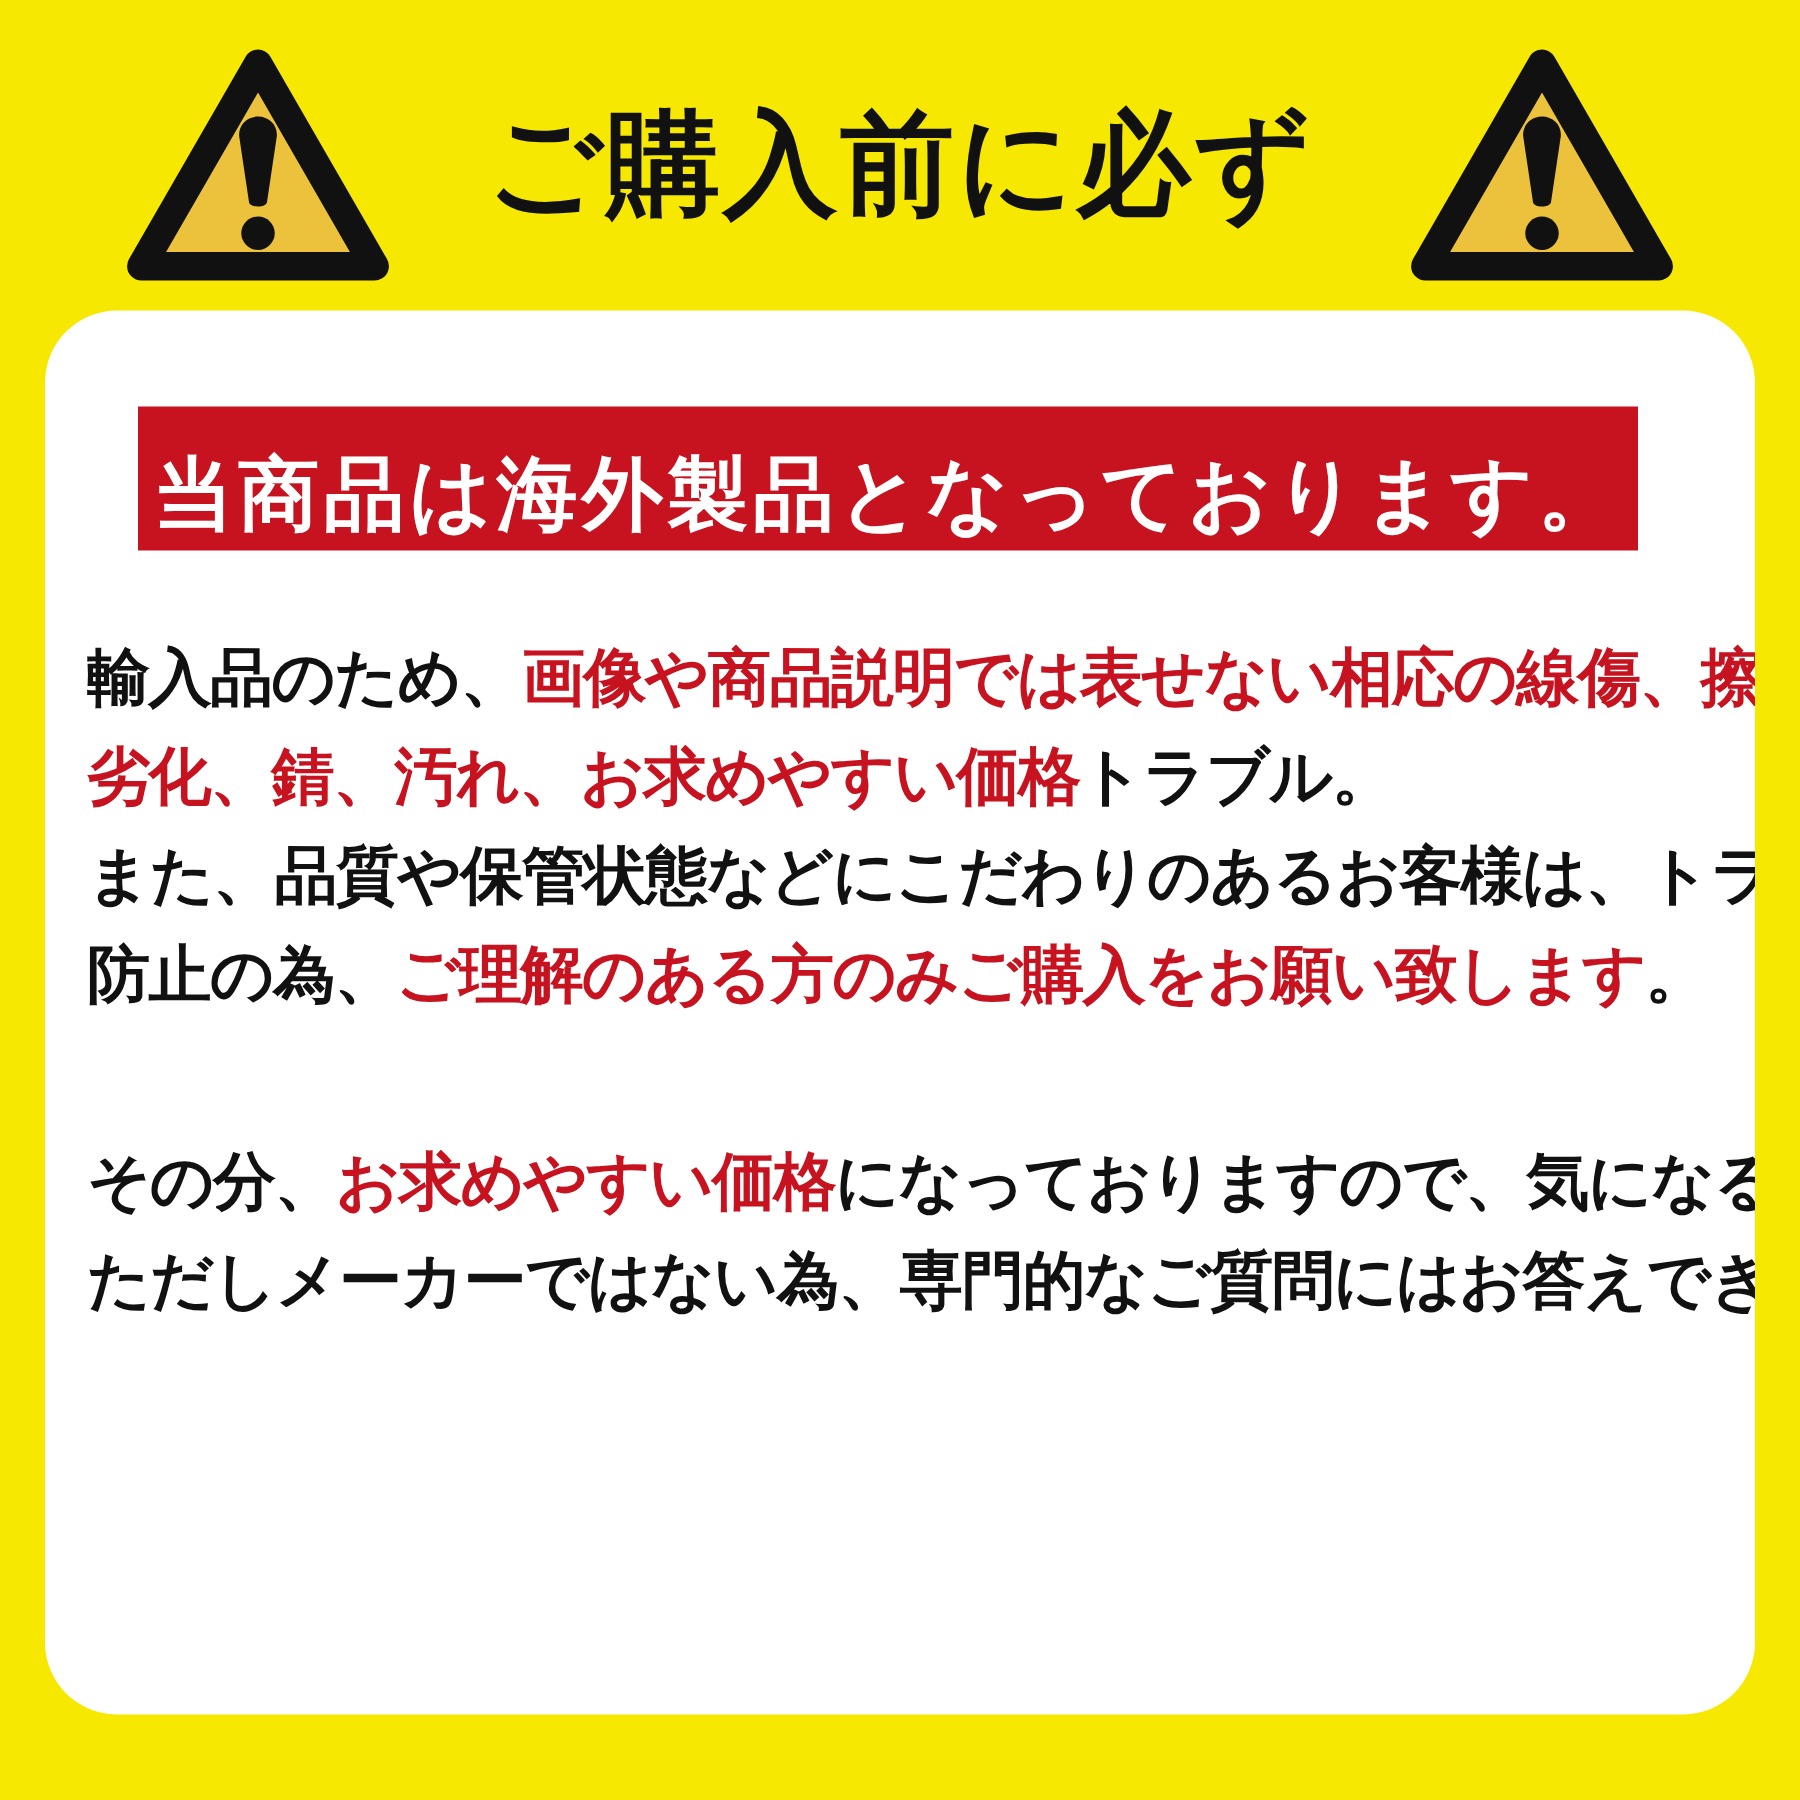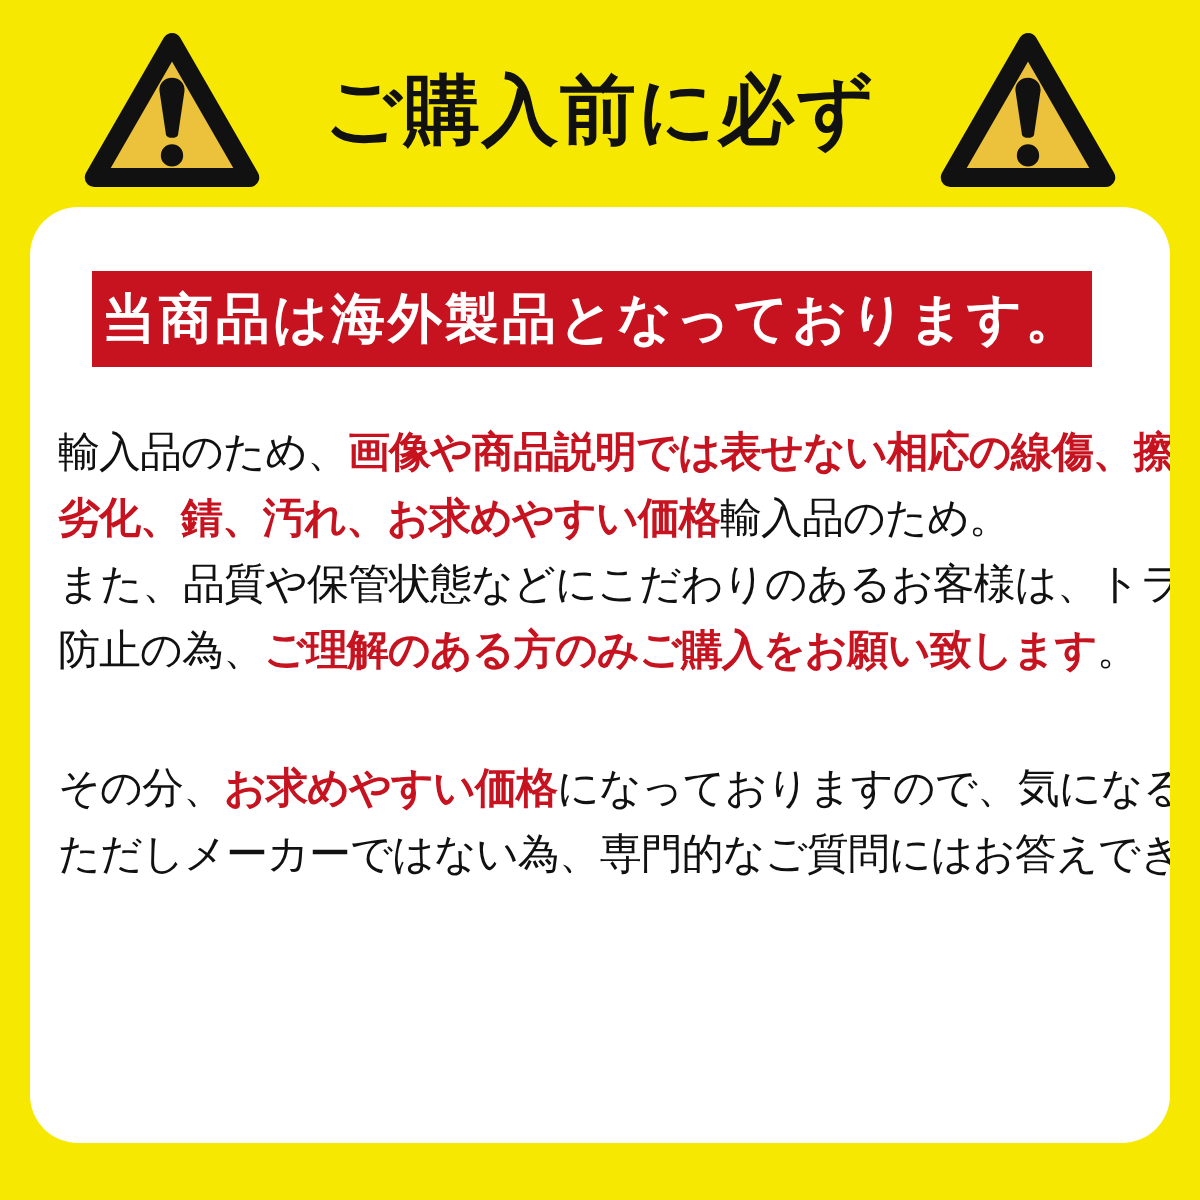--- a/index.html
+++ b/index.html
@@ -49,38 +49,38 @@
     border-radius:48px;
     overflow:hidden;
   }
 
   .banner {
     position:absolute;
     left:62px; top:64px;
     width:1000px; height:96px;
     background:var(--alert-red);
     color:#ffffff;
-    display:flex; align-items:center; justify-content:center;
+    display:flex; align-items:flex-end; justify-content:center;
     font-size:54px; font-weight:800; letter-spacing:3px;
     white-space:nowrap;
   }
 
   .body-text {
     position:absolute;
     left:28px; right:16px; top:212px;
     color:var(--text-black);
   }
   .line {
     height:66px; line-height:66px;
     font-size:42px;
     letter-spacing:-1px;
     white-space:nowrap;
   }
   .para + .para { margin-top:72px; }
-  .seg-black { color:var(--text-black); font-weight:400; }
+  .seg-black { color:var(--text-black); font-weight:700; }
   .seg-red   { color:var(--alert-red);  font-weight:800; }
 </style>
 </head>
 <body>
 
 <div class="page">
 
   <div class="header">
     <div class="warning-icon">
       <svg viewBox="0 0 120 110" aria-hidden="true">
@@ -107,21 +107,21 @@
       <span>当商品は海外製品となっております。</span>
     </div>
 
     <div class="body-text">
 
       <div class="para">
         <div class="line">
           <span class="seg-black">輸入品のため、</span><span class="seg-red">画像や商品説明では表せない相応の線傷、擦傷、</span>
         </div>
         <div class="line">
-          <span class="seg-red">劣化、錆、汚れ、お求めやすい価格</span><span class="seg-black">輸入品のため。</span>
+          <span class="seg-red">劣化、錆、汚れ、お求めやすい価格</span><span class="seg-black">トラブル。</span>
         </div>
         <div class="line">
           <span class="seg-black">また、品質や保管状態などにこだわりのあるお客様は、トラブル</span>
         </div>
         <div class="line">
           <span class="seg-black">防止の為、</span><span class="seg-red">ご理解のある方のみご購入をお願い致します</span><span class="seg-black">。</span>
         </div>
       </div>
 
       <div class="para">

